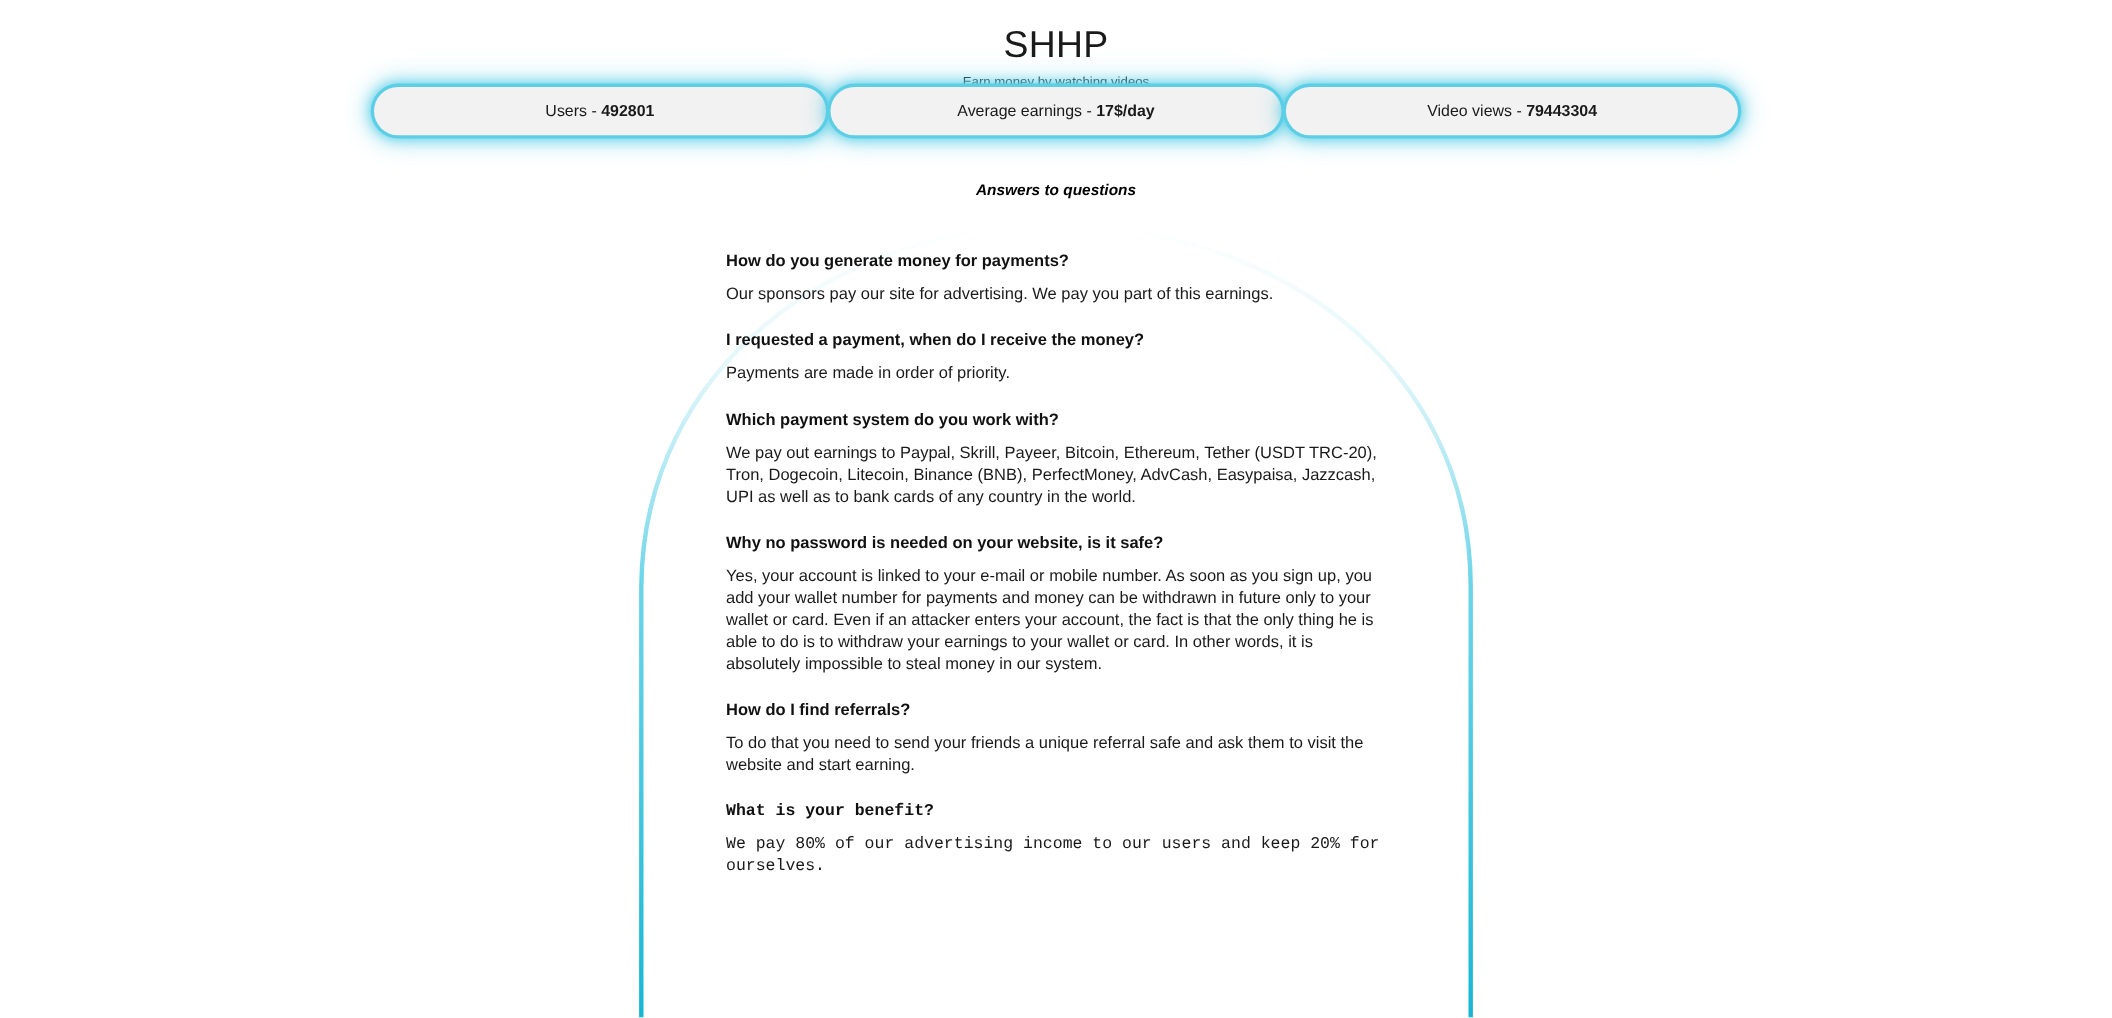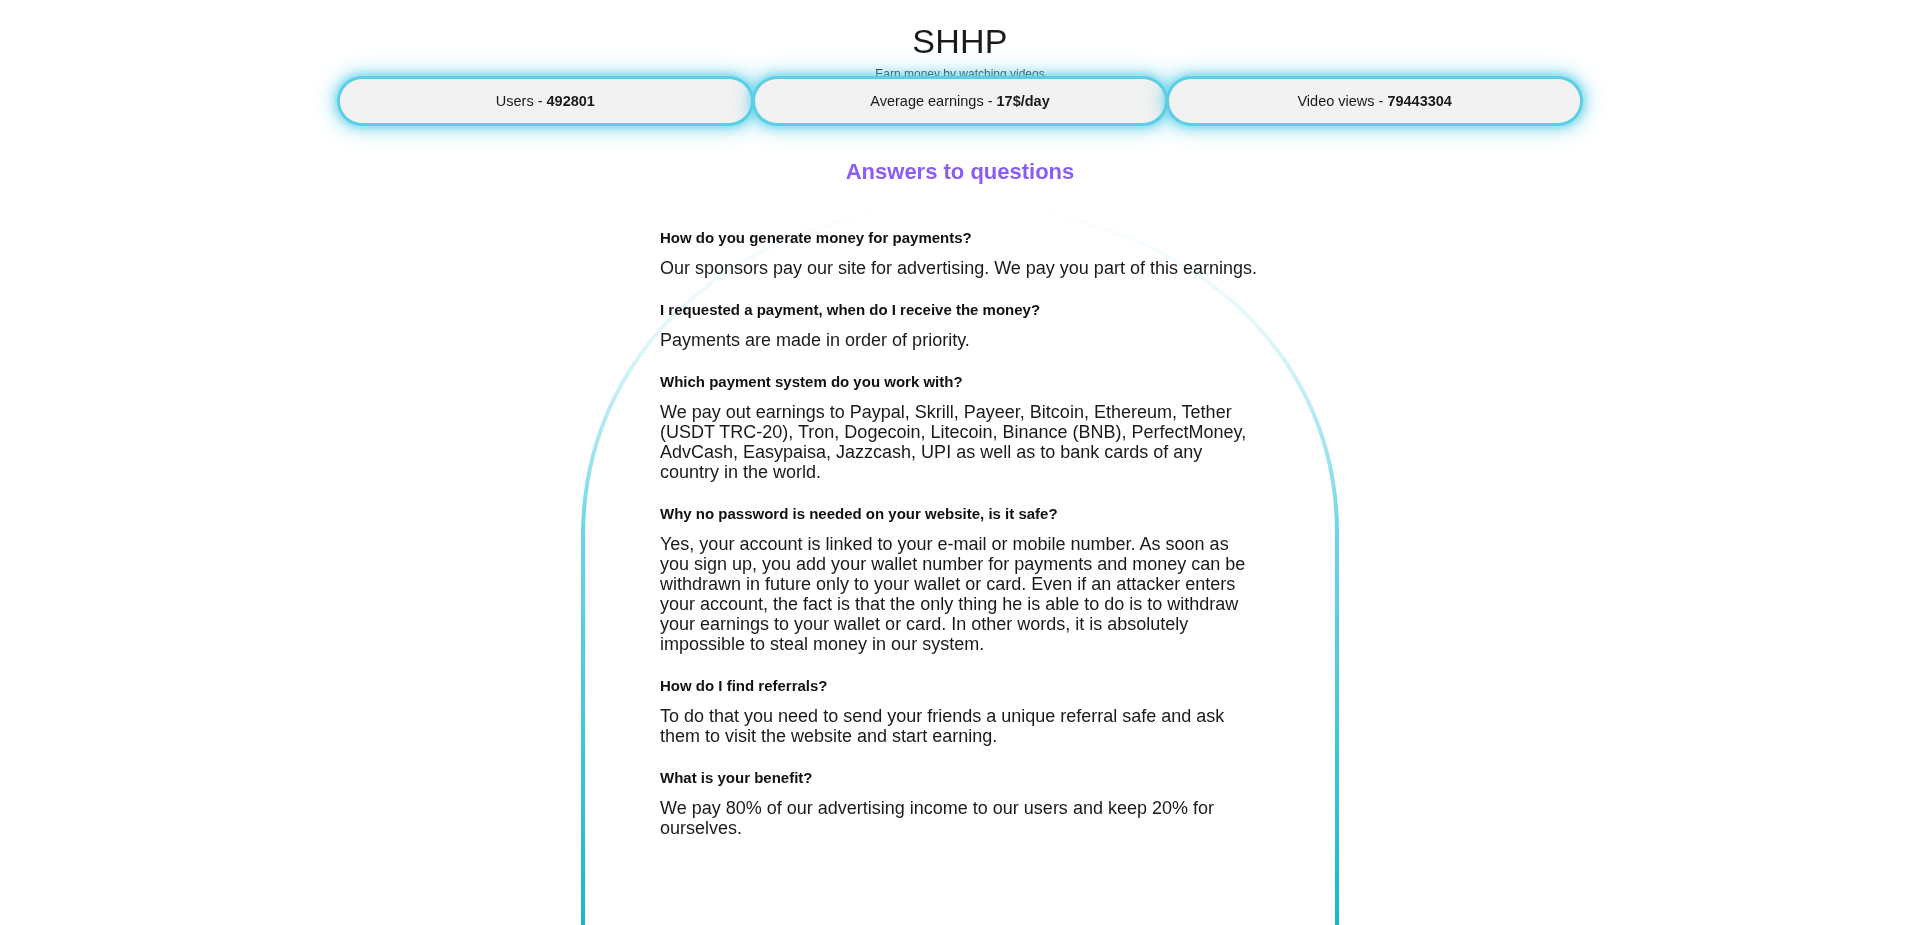--- a/index.html
+++ b/index.html
@@ -87,26 +87,27 @@
     position: absolute;
     top: 155px;
     left: 0;
     width: 1920px;
     height: 770px;
   }
   .faq-title {
     position: relative;
     z-index: 3;
     text-align: center;
-    font-size: 22px;
+    font-size: 14px;
     font-weight: 700;
     line-height: 22px;
-    color: #8b5cf6;
+    color: #000000;
     margin: 0;
     padding-top: 6px;
+    font-style: italic;
   }
 
   
   .faq-arch {
     position: absolute;
     top: 48px;
     left: 50%;
     transform: translateX(-50%);
     width: 760px;
     height: 722px;
@@ -117,31 +118,31 @@
 
   .faq-body {
     position: relative;
     z-index: 2;
     width: 600px;
     margin: 0 auto;
     padding-top: 45px;
   }
 
   .faq-item { margin: 0 0 22px 0; }
-  .faq-item:last-child { margin-bottom: 0; }
+  .faq-item:last-child { margin-bottom: 0; font-family: Liberation Mono, monospace; }
 
   .faq-question {
     font-size: 15px;
     font-weight: 700;
     line-height: 20px;
     color: #111111;
     margin: 0 0 10px 0;
   }
   .faq-answer {
-    font-size: 18px;
+    font-size: 15px;
     font-weight: 400;
     line-height: 20px;
     color: #1a1a1a;
     margin: 0;
   }
 </style>
 </head>
 <body>
 
 <div class="page">

